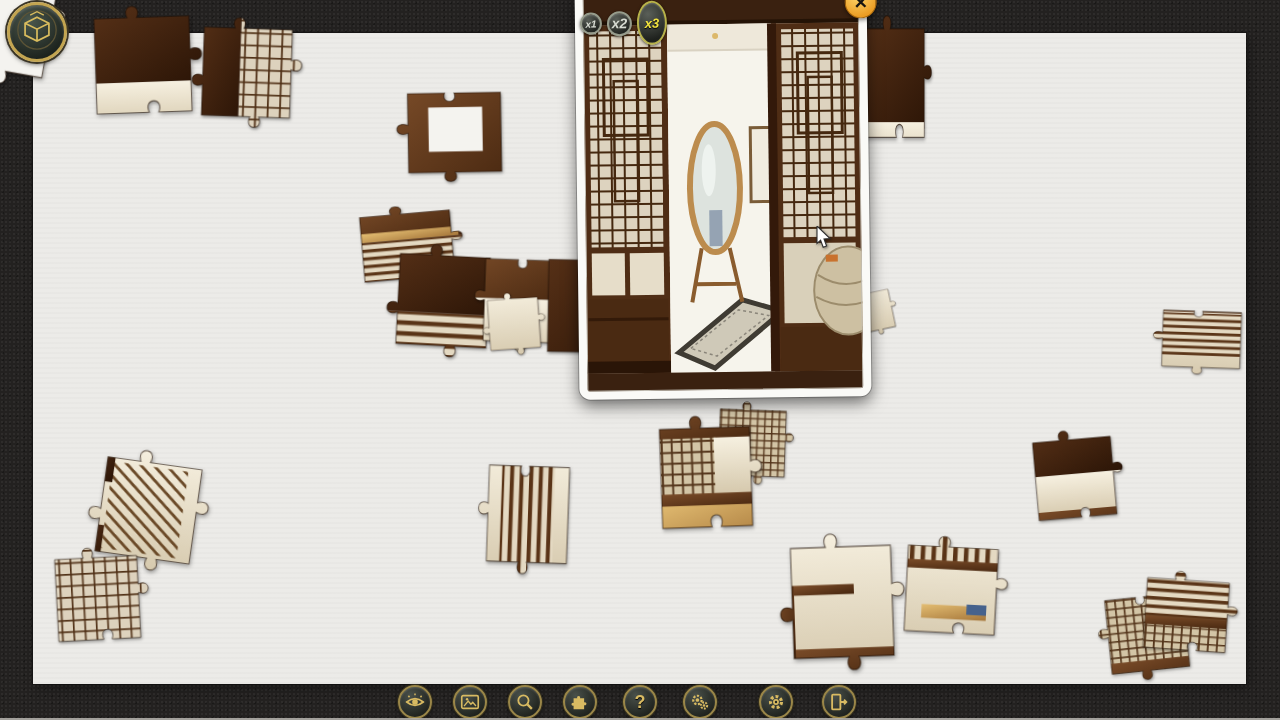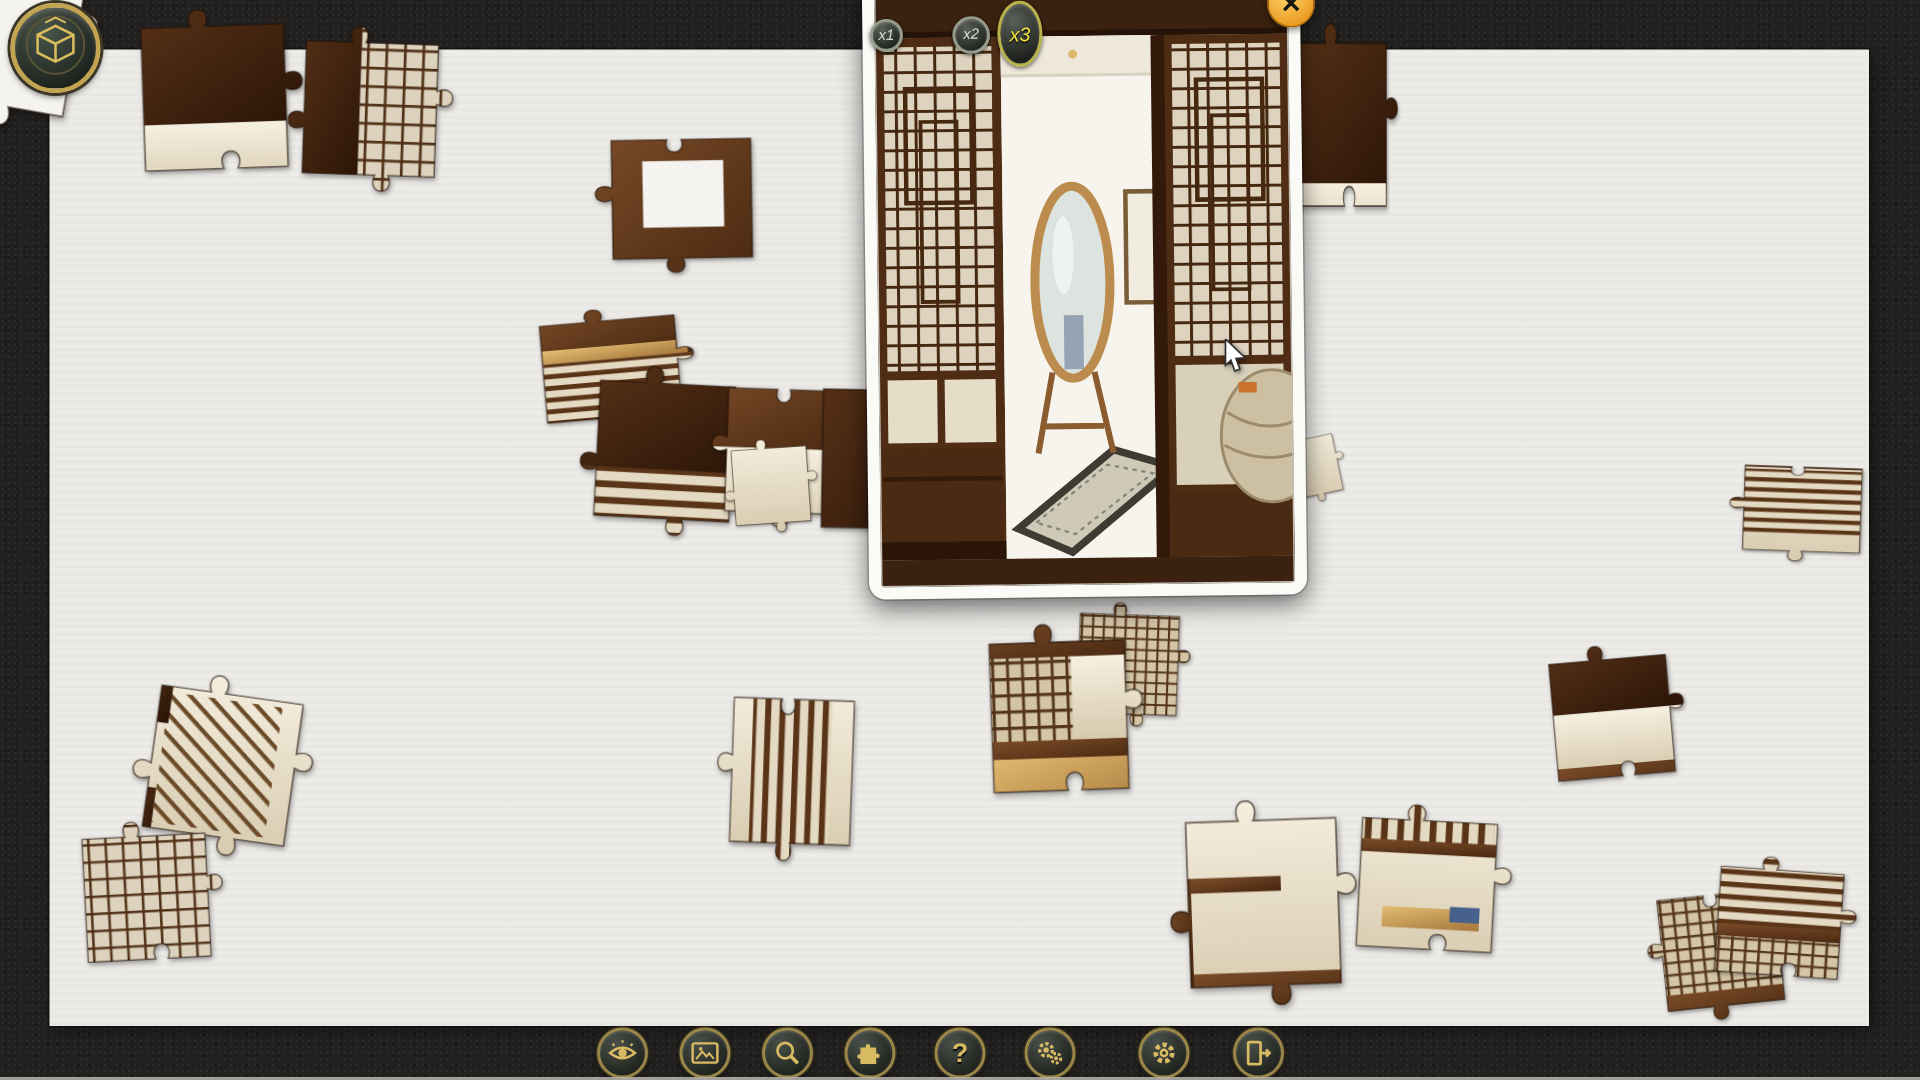--- a/index.html
+++ b/index.html
@@ -30,21 +30,21 @@
     position:absolute;left:577px;top:-14px;width:292px;height:412px;
     background:#fafaf7;border-radius:11px;padding:8px;box-sizing:border-box;
     transform:rotate(-0.7deg);
     box-shadow:0 6px 16px rgba(0,0,0,.55), 0 0 0 1px rgba(0,0,0,.22);
   }
   .photo{display:block;width:276px;height:396px;border-radius:3px;}
   .pv-controls{position:absolute;left:5px;top:14px;display:flex;align-items:center;gap:5px;}
   .zoom-btn{
     border-radius:50%;display:flex;align-items:center;justify-content:center;
     background:radial-gradient(circle at 35% 28%, #5a5f58, #1e211d 78%);
-    border:2px solid #969c8c;color:#d7dbd2;font-weight:normal;font-style:italic;
+    border:2px solid #969c8c;color:#d7dbd2;font-weight:bold;font-style:italic;
     box-shadow:0 1px 3px rgba(0,0,0,.65), inset 0 1px 2px rgba(255,255,255,.25);
     box-sizing:border-box;cursor:pointer;
   }
   .zoom-btn.active{border-color:#b7b24a;color:#f2e33f;text-shadow:0 1px 1px #000;}
   .close-btn{
     position:absolute;left:270px;top:2px;width:30px;height:30px;border-radius:50%;
     background:radial-gradient(circle at 40% 28%, #ffd76c, #e8961c 82%);
     border:1px solid #a8690e;color:#161410;font-weight:bold;font-size:17px;line-height:1;
     display:flex;align-items:center;justify-content:center;cursor:pointer;
     box-shadow:0 2px 4px rgba(0,0,0,.45);
@@ -408,21 +408,21 @@
     <rect x="198" y="250" width="72" height="80" fill="#d9d0ba"></rect>
     <rect x="194" y="334" width="82" height="44" fill="#4a2a12"></rect>
     <ellipse cx="262" cy="298" rx="34" ry="44" fill="#cdc0a2" stroke="#9c8c6c" stroke-width="2"></ellipse>
     <path d="M232,282 Q262,302 292,280 M230,304 Q262,322 294,302" fill="none" stroke="#9c8c6c" stroke-width="2"></path>
     <rect x="240" y="262" width="12" height="7" fill="#c9722e"></rect>
     <rect x="0" y="378" width="276" height="18" fill="#3a2110"></rect>
     <rect x="0.5" y="0.5" width="275" height="395" fill="none" stroke="#c2beb4" stroke-width="1"></rect>
   </svg>
   <div class="pv-controls" id="pv-controls">
       <div class="zoom-btn" style="width: 22px; height: 22px; font-size: 10px;">x1</div>
-      <div class="zoom-btn" style="width: 25px; height: 25px; font-size: 10px; margin-left: 28px;">x2</div>
+      <div class="zoom-btn" style="width: 25px; height: 25px; font-size: 14px;">x2</div>
       <div class="zoom-btn active" style="width: 30px; height: 44px; font-size: 13px;">x3</div>
     </div>
   <div class="close-btn">✕</div>
 </div>
 
 <div class="logo">
   <span>
     <svg width="46" height="46" viewBox="0 0 54 54">
       <circle cx="27" cy="27" r="22.5" fill="none" stroke="#5c5436" stroke-width="1.5"></circle>
       <path d="M27,12 L41,19 V33 L27,40 L13,33 V19 Z M13,19 L27,26 L41,19 M27,26 V40" fill="none" stroke="#d9bc5e" stroke-width="2"></path>

